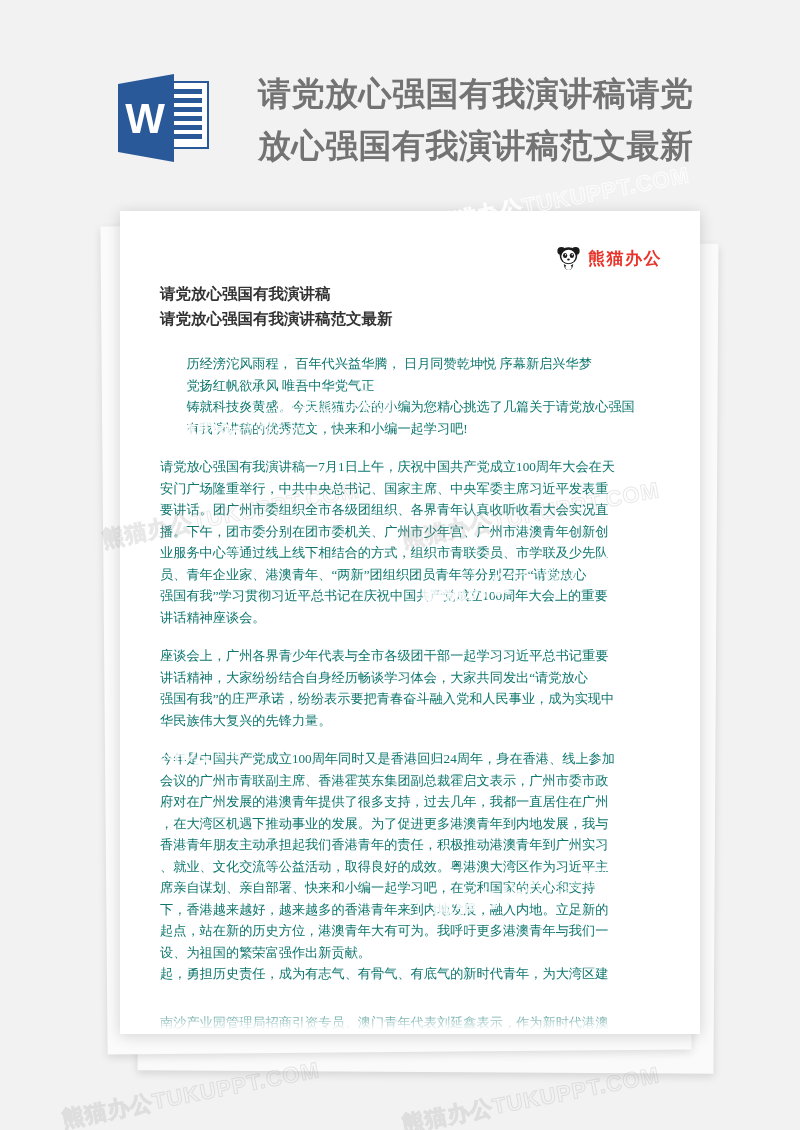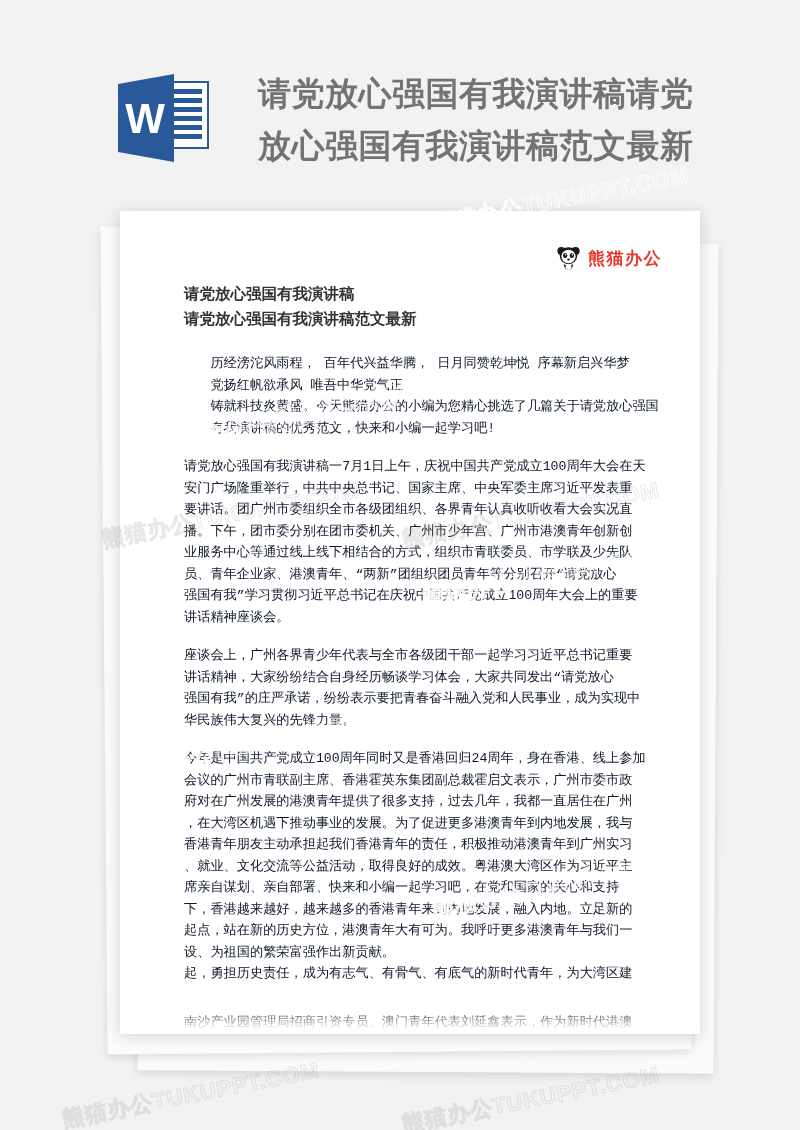--- a/index.html
+++ b/index.html
@@ -131,43 +131,43 @@
   #doc-brand .brand-text {
     font-family: "Liberation Sans", "DejaVu Sans", sans-serif;
     font-weight: 700;
     font-size: 17px;
     color: #e8342a;
     letter-spacing: 1.5px;
   }
 
   #doc-body {
     position: absolute;
-    left: 64px;
+    left: 40px;
     top: 70px;
     width: 460px;
     color: #3a3a3a;
   }
 
   #doc-title {
     font-family: "Liberation Sans", "DejaVu Sans", sans-serif;
     font-weight: 700;
     font-size: 15.5px;
     line-height: 25px;
     color: #333333;
     margin-bottom: 22px;
   }
   #doc-title .tline { display: block; }
 
   .para {
     font-size: 13.2px;
     line-height: 21.5px;
-    color: #0f172a;
+    color: #0f766e;
     margin-bottom: 17px;
     text-align: justify;
-    font-family: Liberation Mono, monospace;
+    font-family: Liberation Serif, serif;
   }
   .para.indent { text-indent: 2em; }
   .para .ln { display: block; white-space: nowrap; }
   .para-gap { height: 10px; }
 
   #fade-bottom {
     position: absolute;
     left: 0; right: 0; bottom: 0;
     height: 26px;
     background: linear-gradient(to bottom, rgba(255,255,255,0), #ffffff 85%);

